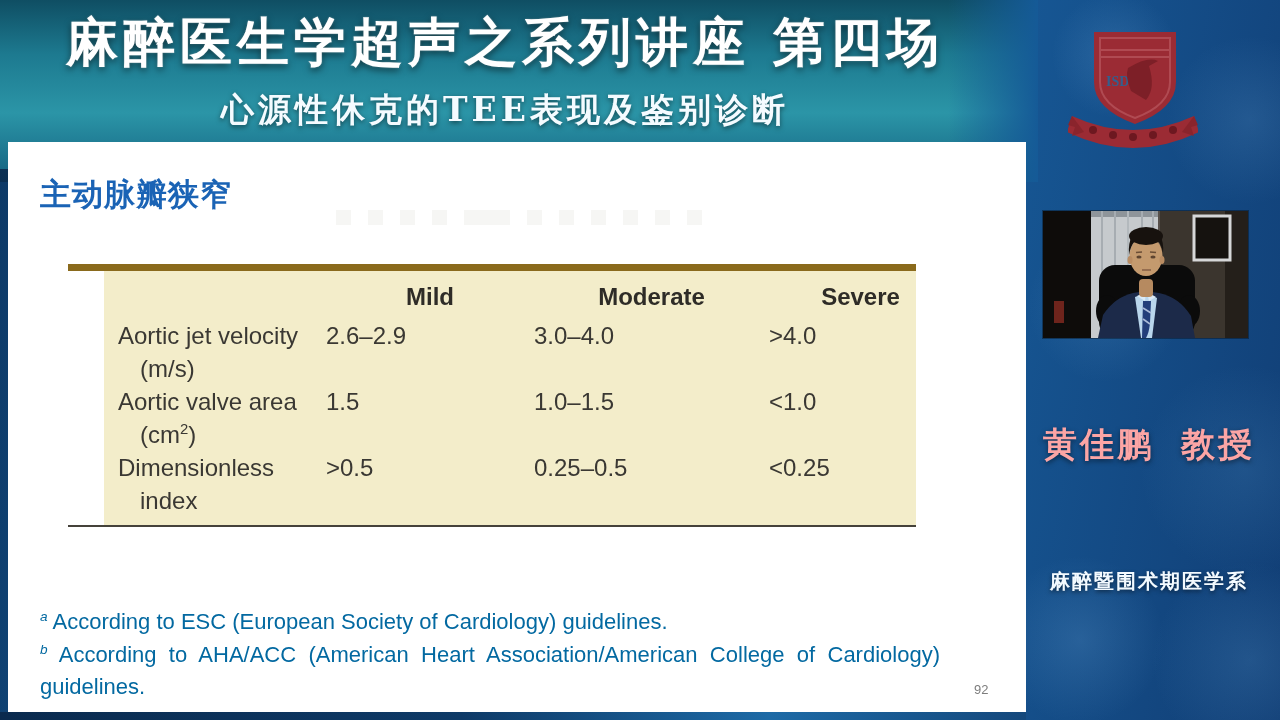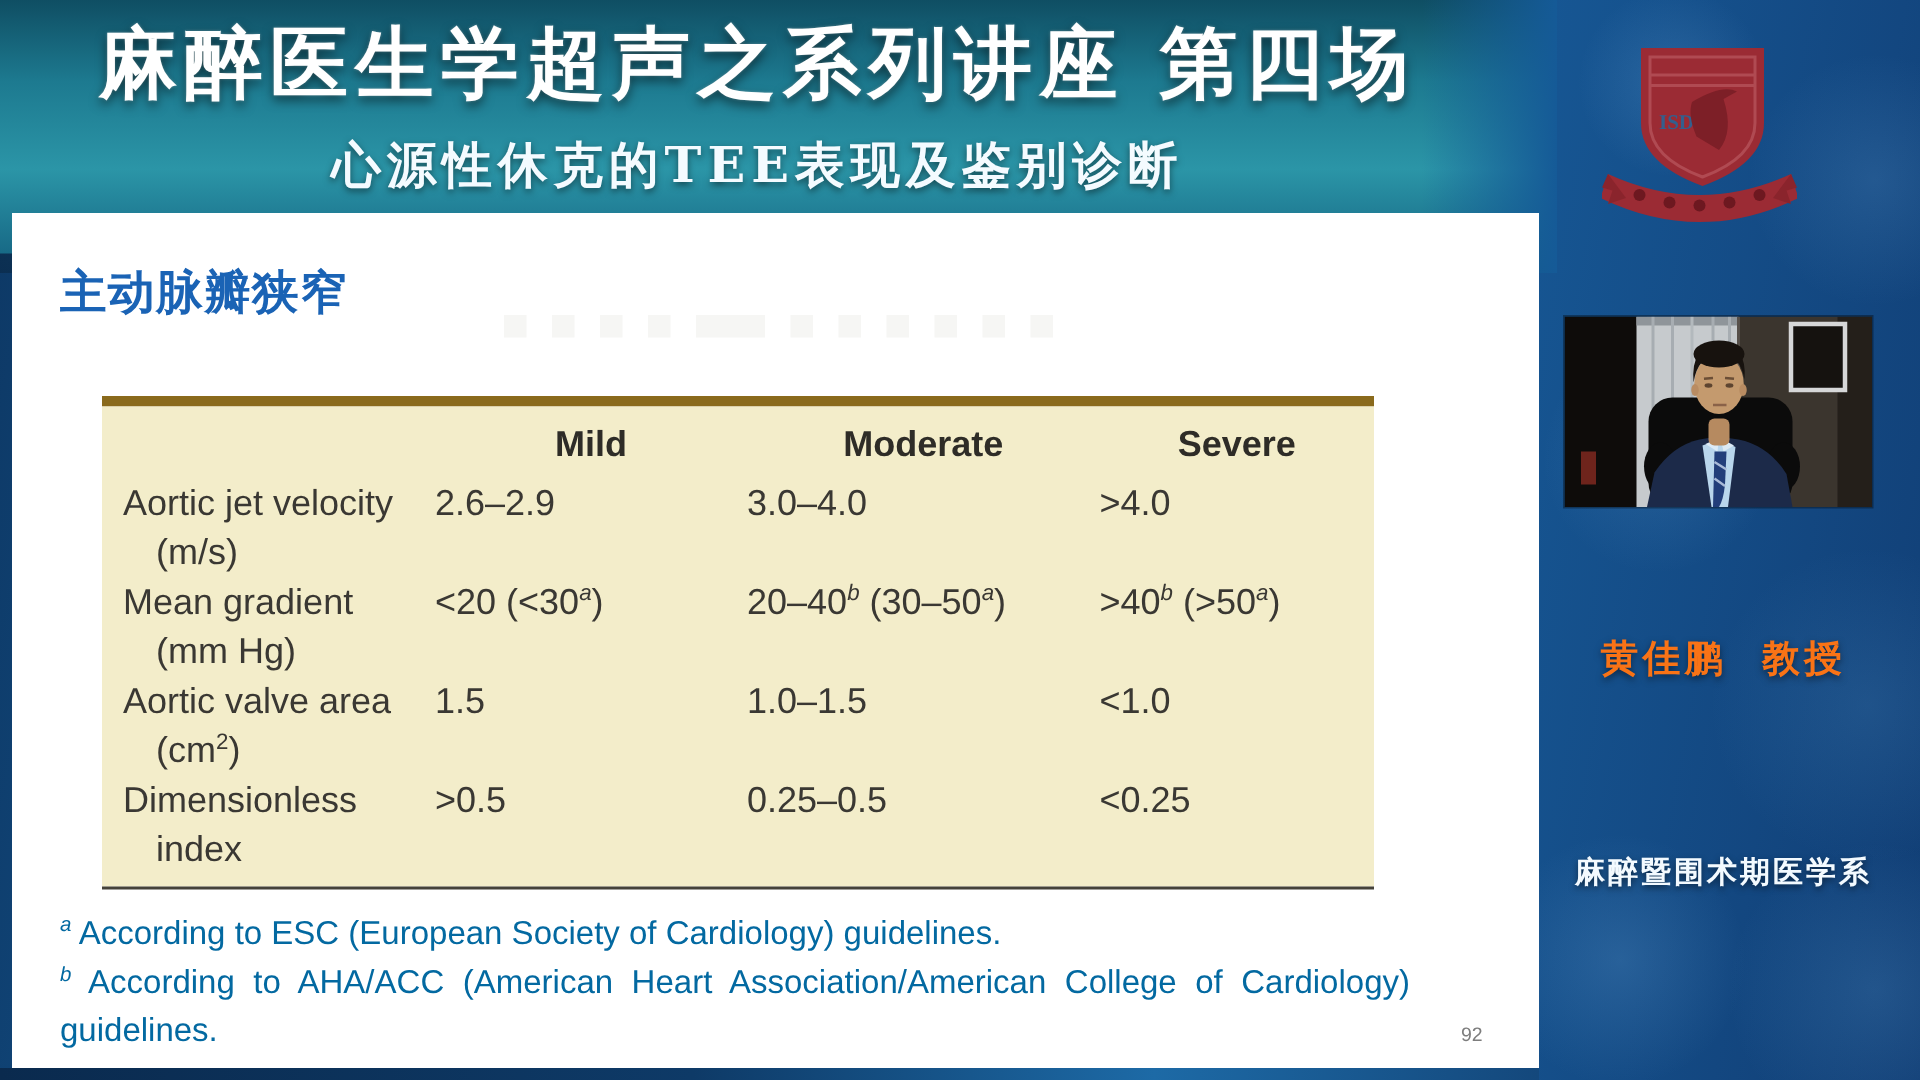--- a/index.html
+++ b/index.html
@@ -38,21 +38,21 @@
   .slide{position:absolute;left:8px;top:142px;width:1018px;height:570px;background:#ffffff;}
   .slide-title{position:absolute;left:32px;top:32px;font-size:31px;letter-spacing:1px;
           color:#1a63b5;font-weight:bold;}
   .ghost-row{position:absolute;left:328px;top:68px;width:420px;height:16px;display:flex;gap:17px;}
   .ghost-row span{width:15px;height:15px;background:#f6f6f4;}
   .ghost-row span.w{width:46px;}
 
   
   .as-table{position:absolute;left:60px;top:122px;width:848px;}
   .as-table .topbar{height:7px;background:#8a6a1c;}
-  .as-table .tbody{background:#f3edca;padding:4px 0 8px 0;}
+  .as-table .tbody{background:#f3edca;padding:4px 0 8px 0;margin-left:36px;}
   .as-table .botline{height:2px;background:#45423a;}
   .trow{display:grid;grid-template-columns:222px 208px 235px 183px;align-items:start;}
   .trow.head{padding:5px 0 6px 0;}
   .tcell{font-size:24px;line-height:33px;color:#3a3833;}
   .tcell.lab{padding-left:14px;text-align:left;}
   .tcell.lab .sub{padding-left:22px;}
   .tcell.val{}
   .tcell.colhead{font-weight:bold;color:#2e2c27;text-align:center;font-size:24px;}
   sup{font-size:0.62em;line-height:0;vertical-align:super;}
   sup.lt{font-style:italic;}
@@ -66,21 +66,21 @@
   .bottom-strip{position:absolute;left:0;top:712px;width:1026px;height:8px;
           background:linear-gradient(90deg,#0a2a4e 0%,#0e3a67 45%,#1d6aa6 75%,#14487c 100%);}
 
   
   .video{position:absolute;left:1043px;top:211px;width:205px;height:127px;overflow:hidden;
          box-shadow:0 0 0 1px rgba(0,0,0,.35);}
   .video svg{display:block;filter:blur(.4px);}
 
   
   .presenter-name{position:absolute;left:1030px;top:422px;width:238px;text-align:center;
-          font-family:"DejaVu Serif", serif;font-weight:bold;font-size:25px;color:#f97316;
+          font-family:"DejaVu Serif", serif;font-weight:bold;font-size:34px;color:#fca5a5;
           letter-spacing:3px;word-spacing:12px;text-shadow:0 2px 5px rgba(0,0,0,.5);}
   .affiliation{position:absolute;left:1028px;width:242px;text-align:center;
           font-family:"DejaVu Serif", serif;font-weight:bold;font-size:20px;color:#f3faff;
           letter-spacing:2px;text-shadow:0 2px 4px rgba(0,0,0,.5);}
   .affil-1{top:534px;}
   .affil-2{top:568px;}
 </style>
 </head>
 <body>
 
@@ -136,26 +136,20 @@
             <div class="tcell lab"></div>
             <div class="tcell colhead">Mild</div>
             <div class="tcell colhead">Moderate</div>
             <div class="tcell colhead">Severe</div>
           </div>
           <div class="trow">
             <div class="tcell lab">Aortic jet velocity<div class="sub">(m/s)</div></div>
             <div class="tcell val">2.6–2.9</div>
             <div class="tcell val">3.0–4.0</div>
             <div class="tcell val">&gt;4.0</div>
-          </div>
-          <div class="trow">
-            <div class="tcell lab">Mean gradient<div class="sub">(mm Hg)</div></div>
-            <div class="tcell val">&lt;20 (&lt;30<sup class="lt">a</sup>)</div>
-            <div class="tcell val">20–40<sup class="lt">b</sup> (30–50<sup class="lt">a</sup>)</div>
-            <div class="tcell val">&gt;40<sup class="lt">b</sup> (&gt;50<sup class="lt">a</sup>)</div>
           </div>
           <div class="trow">
             <div class="tcell lab">Aortic valve area<div class="sub">(cm<sup>2</sup>)</div></div>
             <div class="tcell val">1.5</div>
             <div class="tcell val">1.0–1.5</div>
             <div class="tcell val">&lt;1.0</div>
           </div>
           <div class="trow">
             <div class="tcell lab">Dimensionless<div class="sub">index</div></div>
             <div class="tcell val">&gt;0.5</div>

